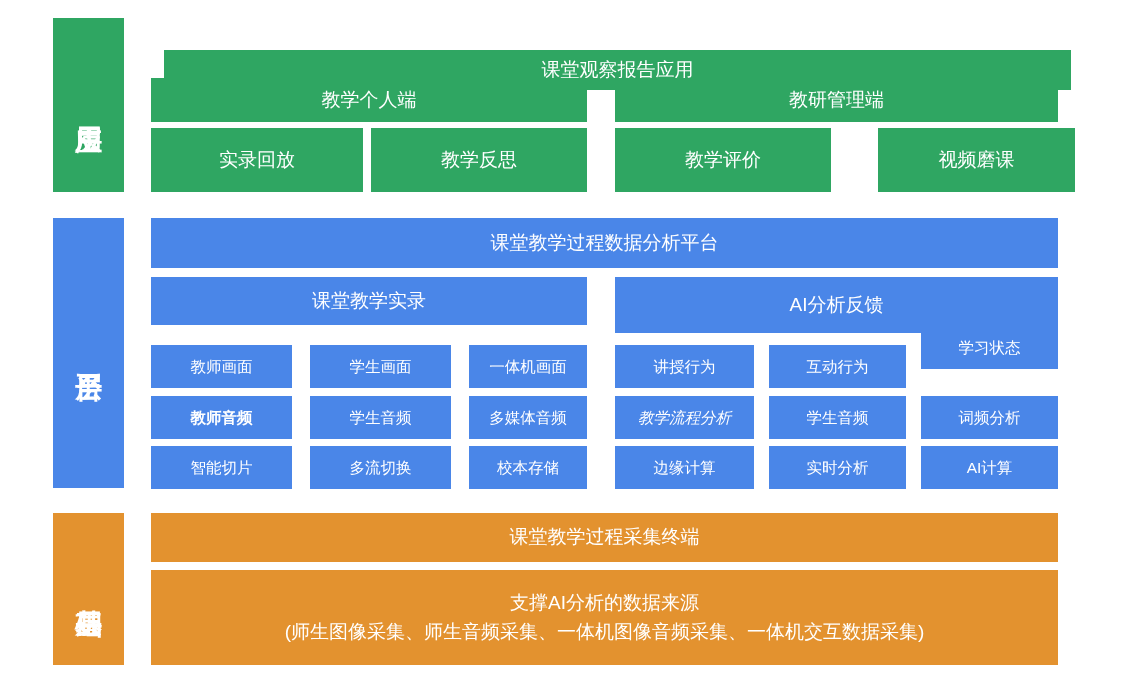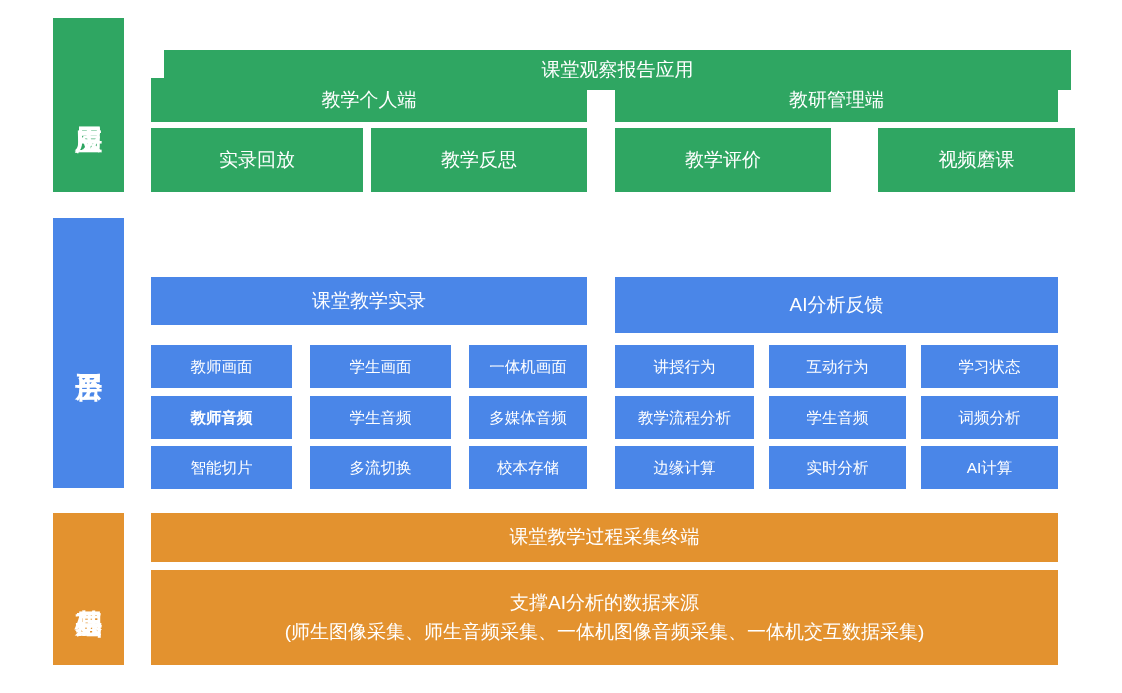--- a/index.html
+++ b/index.html
@@ -69,41 +69,42 @@
   <div class="box green t-group" style="left:615px; top:78px; width:443px; height:44px;">教研管理端</div>
 
   <div class="box green t-leaf-lg" style="left:151px; top:128px; width:212px; height:64px;">实录回放</div>
   <div class="box green t-leaf-lg" style="left:371px; top:128px; width:216px; height:64px;">教学反思</div>
 
   <div class="box green t-leaf-lg" style="left:615px; top:128px; width:216px; height:64px;">教学评价</div>
   <div class="box green t-leaf-lg" style="left:878px; top:128px; width:197px; height:64px;">视频磨课</div>
 
   <div class="box blue layer-label" style="left:53px; top:218px; width:71px; height:270px;">平台层</div>
 
+  <div class="box blue t-banner" style="left:151px; top:218px; width:907px; height:50px;">课堂教学过程数据分析平台</div>
 
   <div class="box blue t-group" style="left:151px; top:277px; width:436px; height:48px;">课堂教学实录</div>
   <div class="box blue t-group" style="left:615px; top:277px; width:443px; height:56px;">AI分析反馈</div>
 
   <div class="box blue t-cell" style="left:151px; top:345px; width:141px; height:43px;">教师画面</div>
   <div class="box blue t-cell" style="left:310px; top:345px; width:141px; height:43px;">学生画面</div>
   <div class="box blue t-cell" style="left:469px; top:345px; width:118px; height:43px;">一体机画面</div>
 
   <div class="box blue t-cell" style="left:151px; top:396px; width:141px; height:43px;font-weight:bold;">教师音频</div>
   <div class="box blue t-cell" style="left:310px; top:396px; width:141px; height:43px;">学生音频</div>
   <div class="box blue t-cell" style="left:469px; top:396px; width:118px; height:43px;">多媒体音频</div>
 
   <div class="box blue t-cell" style="left:151px; top:446px; width:141px; height:43px;">智能切片</div>
   <div class="box blue t-cell" style="left:310px; top:446px; width:141px; height:43px;">多流切换</div>
   <div class="box blue t-cell" style="left:469px; top:446px; width:118px; height:43px;">校本存储</div>
 
   <div class="box blue t-cell" style="left:615px; top:345px; width:139px; height:43px;">讲授行为</div>
   <div class="box blue t-cell" style="left:769px; top:345px; width:137px; height:43px;">互动行为</div>
-  <div class="box blue t-cell" style="left:921px; top:345px; width:137px; height:43px;">学习状态</div>
+  <div class="box blue t-cell" style="left:921px; top:326px; width:137px; height:43px;">学习状态</div>
 
-  <div class="box blue t-cell" style="left:615px; top:396px; width:139px; height:43px;">教学流程分析</div>
+  <div class="box blue t-cell" style="left:615px; top:396px; width:139px; height:43px;font-style:italic;">教学流程分析</div>
   <div class="box blue t-cell" style="left:769px; top:396px; width:137px; height:43px;">学生音频</div>
   <div class="box blue t-cell" style="left:921px; top:396px; width:137px; height:43px;">词频分析</div>
 
   <div class="box blue t-cell" style="left:615px; top:446px; width:139px; height:43px;">边缘计算</div>
   <div class="box blue t-cell" style="left:769px; top:446px; width:137px; height:43px;">实时分析</div>
   <div class="box blue t-cell" style="left:921px; top:446px; width:137px; height:43px;">AI计算</div>
 
   <div class="box orange layer-label" style="left:53px; top:513px; width:71px; height:152px;">基础层</div>
 
   <div class="box orange t-base-big" style="left:151px; top:513px; width:907px; height:49px;">课堂教学过程采集终端</div>

